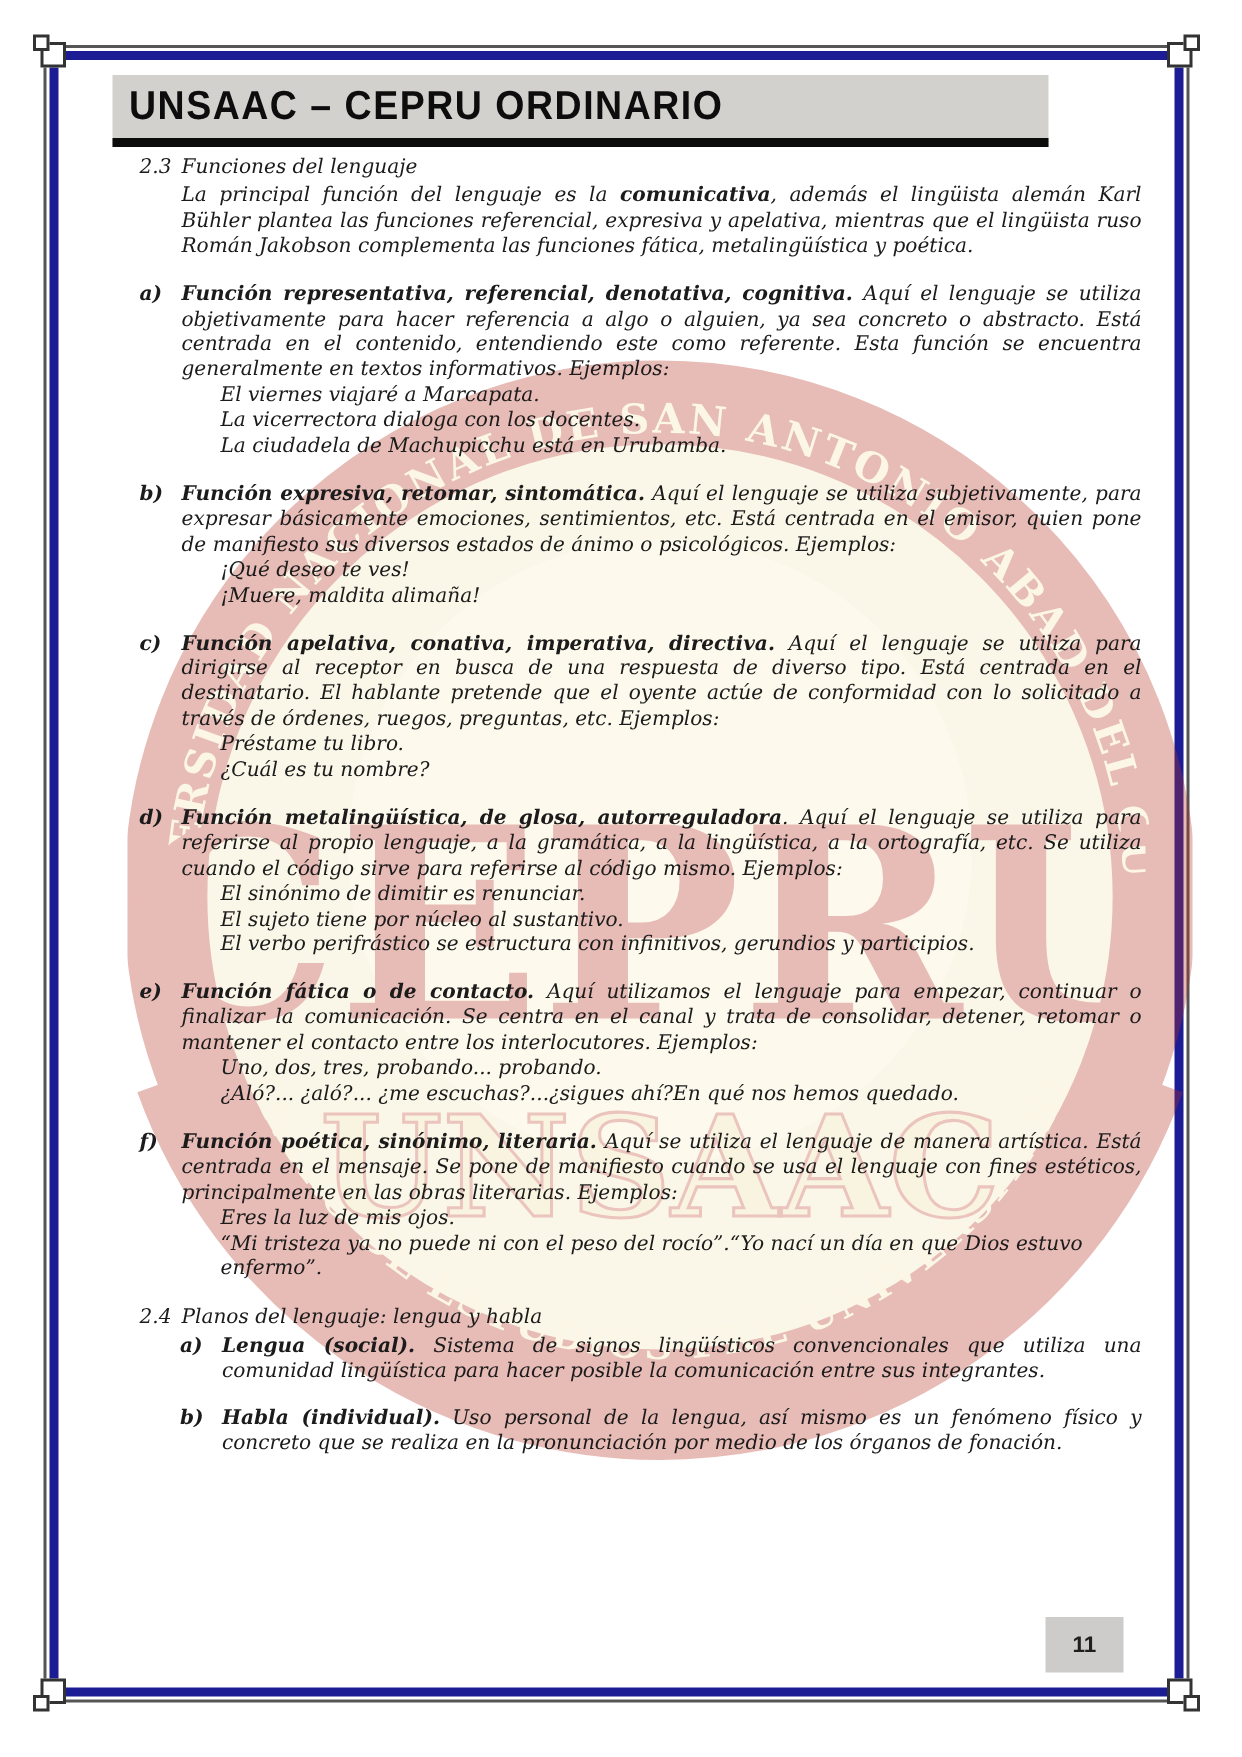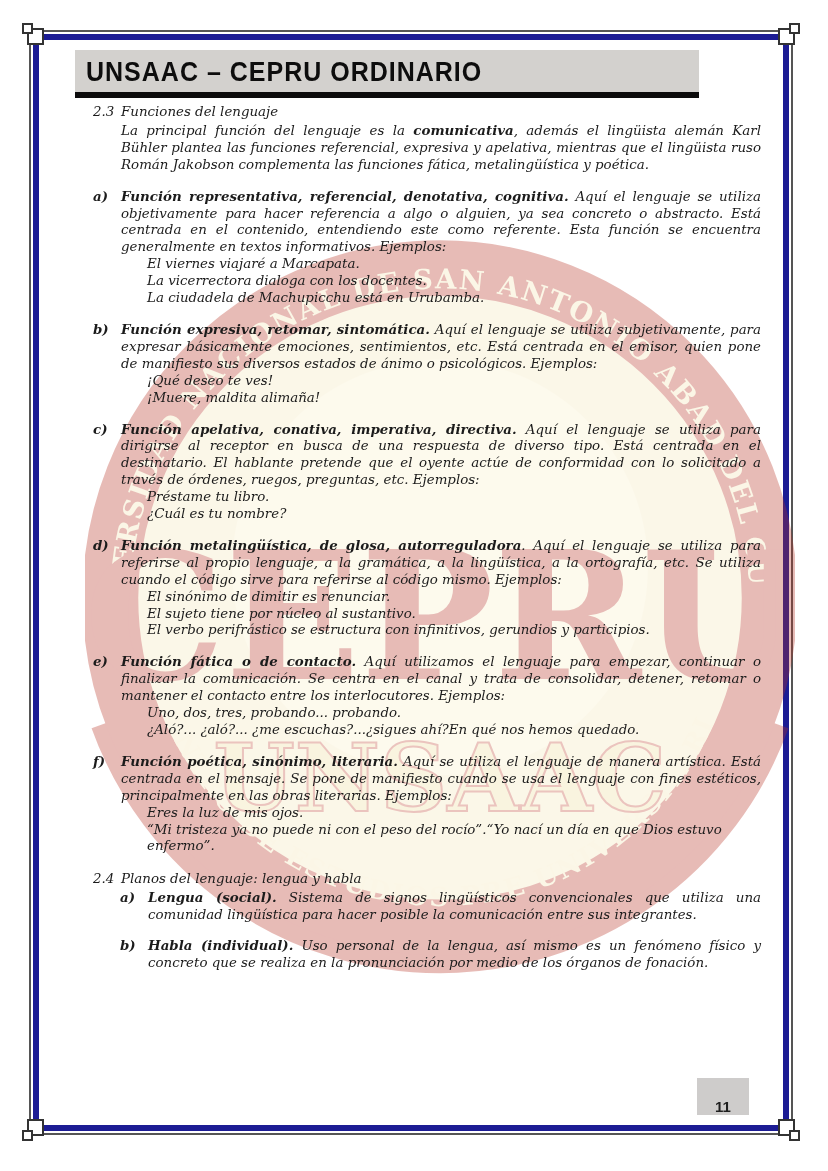--- a/index.html
+++ b/index.html
@@ -50,21 +50,21 @@
   .b{font-weight:bold;}
   .item{display:flex;margin:0 0 14px 0;}
   .item .ltr{width:28px;flex:0 0 28px;font-weight:bold;}
   .item .itxt{flex:1;text-align:justify;}
   .ex{margin-left:26px;text-align:left;}
   .sub .item{margin-left:27px;margin-bottom:13px;}
   .s24-gap{height:2px;}
   
   .page-badge{
     position:absolute;left:697px;top:1078px;width:52px;height:37px;
-    background:#cecccb;display:flex;align-items:flex-end;justify-content:center;
+    background:#cecccb;display:flex;align-items:center;justify-content:center;
     font-family:"Liberation Sans", sans-serif;font-weight:bold;font-size:15px;color:#1f1f1f;z-index:2;
   }
 </style>
 </head>
 <body>
 
 <div class="frame"></div>
 <div class="corner c-tl"></div>
 <div class="corner c-tr"></div>
 <div class="corner c-bl"></div>

